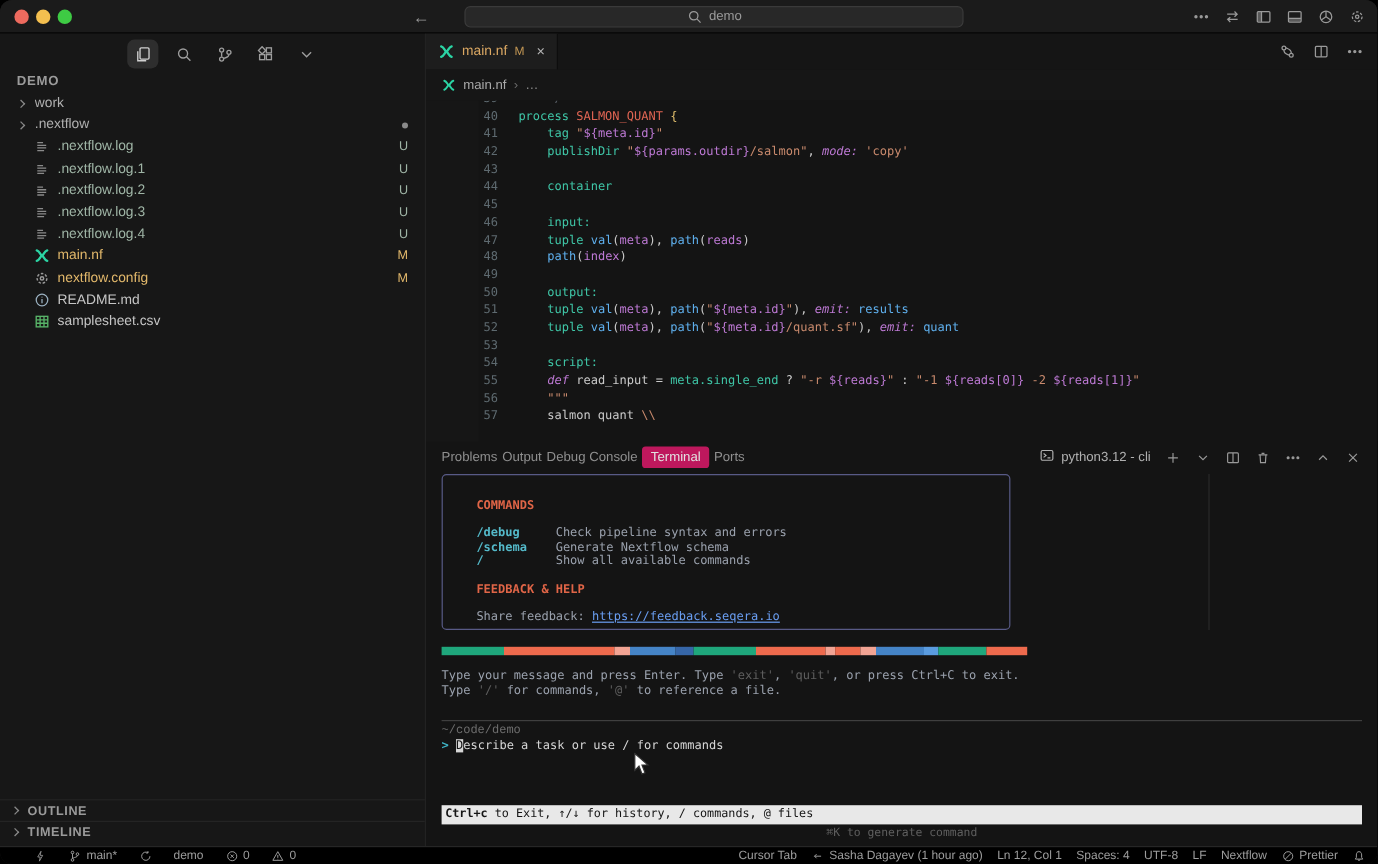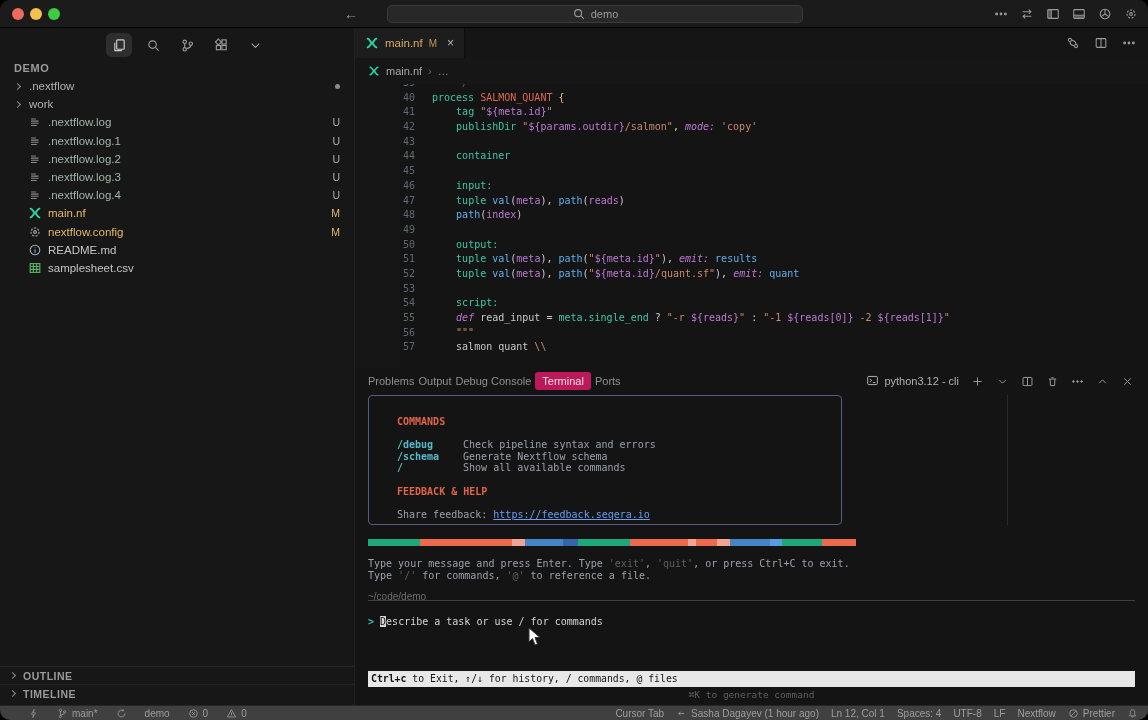--- a/index.html
+++ b/index.html
@@ -71,32 +71,32 @@
   .pa-icon svg{width:13px;height:13px;}
   #term-box{position:absolute;left:13px;top:27px;width:474px;height:130px;border:1px solid #585a86;border-radius:4px;
             padding:8px 0 0 28px;}
   .term-line{height:11.7px;font-family:"DejaVu Sans Mono",monospace;font-size:10px;white-space:pre;}
   .t-head{color:#e06547;font-weight:bold;} .t-cmd{color:#54b9c9;font-weight:bold;display:inline-block;min-width:54px;}
   .t-desc{color:#9aa1ad;} .t-link{color:#6a9ef2;text-decoration:underline;} .t-dim{color:#5e5e5e;}
   #color-bar{position:absolute;left:13px;top:171px;width:488px;height:7px;display:flex;}
   #color-bar span{height:100%;}
   #term-instructions{position:absolute;left:13px;top:190px;}
   #term-sep{position:absolute;left:13px;top:232px;width:767px;border-top:1px solid #3f3f3f;}
-  #term-path{position:absolute;left:13px;top:223px;font-family:Liberation Sans, sans-serif;font-size:10px;color:#6e6e6e;}
+  #term-path{position:absolute;left:13px;top:236px;font-family:Liberation Mono, monospace;font-size:10px;color:#6e6e6e;}
   #term-prompt{position:absolute;left:13px;top:248px;font-family:"DejaVu Sans Mono",monospace;font-size:10px;color:#d6d6d6;white-space:pre;}
   #term-prompt .pchar{color:#3fb3c4;font-weight:bold;}
   #term-prompt .cursor{background:#d6d6d6;color:#141414;}
   #hint-bar{position:absolute;left:13px;top:303px;width:767px;height:16px;background:#e8e8e8;color:#141414;
             font-family:"DejaVu Sans Mono",monospace;font-size:9.8px;line-height:16px;padding-left:3px;white-space:pre;}
   #cmdk-hint{position:absolute;left:13px;top:321px;width:767px;text-align:center;font-family:"DejaVu Sans Mono",monospace;
              font-size:9.5px;color:#5f5f5f;}
   #panel-vline{position:absolute;left:652px;top:27px;height:130px;border-left:1px solid #2a2a2a;}
 
   
-  #statusbar{position:absolute;bottom:0;left:0;width:100%;height:15px;background:#404040;border-top:1px solid #262626;
+  #statusbar{position:absolute;bottom:0;left:0;width:100%;height:15px;background:#000000;border-top:1px solid #262626;
              display:flex;align-items:center;justify-content:space-between;font-size:10px;color:#9d9d9d;padding:0 10px 0 28px;}
   .sb-group{display:flex;align-items:center;gap:18px;}
   .sb-item{display:flex;align-items:center;gap:4px;white-space:nowrap;}
   .sb-icon svg{width:11px;height:11px;display:block;}
 
   
   #mouse-cursor{position:absolute;left:528px;top:627px;width:14px;height:20px;z-index:50;}
 </style>
 </head>
 <body>
@@ -194,26 +194,26 @@
         <span class="act-icon">
           <svg viewBox="0 0 16 16" fill="none" stroke="currentColor" stroke-width="1.2">
             <path d="M4 6 L8 10 L12 6"></path>
           </svg>
         </span>
       </div>
     <div id="section-header">DEMO</div>
     <div id="file-tree">
         <div class="tree-row folder">
           <span class="chev"></span>
+          <span class="fname c-folder">work</span>
+        </div>
+        <div class="tree-row folder">
+          <span class="chev"></span>
           <span class="fname c-folder">.nextflow</span>
           <span class="dotbadge"></span>
-        </div>
-        <div class="tree-row folder">
-          <span class="chev"></span>
-          <span class="fname c-folder">work</span>
         </div>
         <div class="tree-row">
           <span class="ficon">
             <svg viewBox="0 0 16 16" fill="none" stroke="currentColor" stroke-width="1.2">
               <path d="M3.5 4.5 L9 4.5 M3.5 7 L12 7 M3.5 9.5 L12 9.5 M3.5 12 L10 12" stroke="#8a8a8a"></path>
             </svg>
           </span>
           <span class="fname c-untracked">.nextflow.log</span>
           <span class="fbadge c-untracked">U</span>
         </div>

